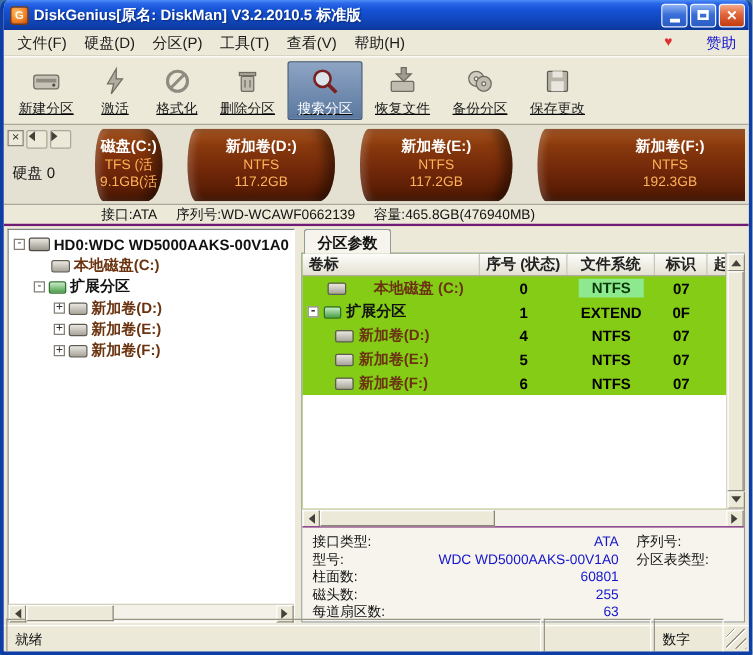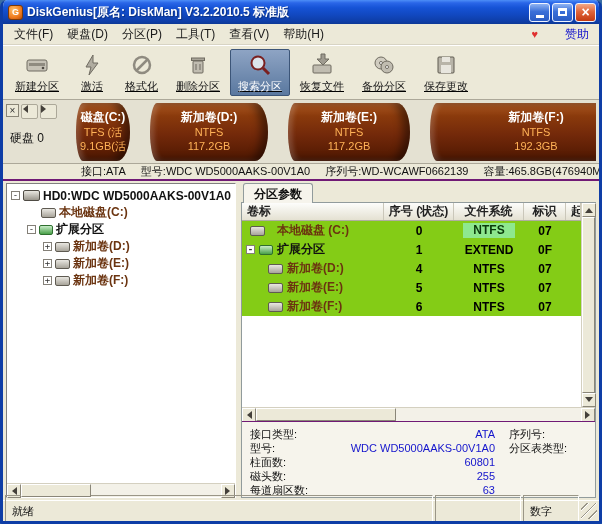--- a/index.html
+++ b/index.html
@@ -269,21 +269,20 @@
       <div class="part" style="width:212px">
         <div class="pname">新加卷(F:)</div>
         <div class="pfs">NTFS</div>
         <div class="psize">192.3GB</div>
       </div>
     </div>
   </div>
 
   <div class="infoline">
     <span>接口:ATA</span>
-    <span>型号:WDC WD5000AAKS-00V1A0</span>
     <span>序列号:WD-WCAWF0662139</span>
     <span>容量:465.8GB(476940MB)</span>
 
   </div>
 
   <div class="main">
 
     <div class="treepanel">
       <div class="treeview">
         <div class="trow" style="padding-left:2px">
@@ -339,21 +338,21 @@
         <div class="tablewrap">
           <div class="tablearea">
             <div class="thead">
               <span class="th col-label">卷标</span>
               <span class="th col-idx">序号 (状态)</span>
               <span class="th col-fs">文件系统</span>
               <span class="th col-flag">标识</span>
               <span class="th col-rest">起始柱</span>
             </div>
             <div class="trowt">
-              <span class="td col-label" style="gap:12px;padding-left:8px">
+              <span class="td col-label" style="gap:22px;padding-left:20px">
                 <span class="ico ico-drive"></span>
                 <span class="c-maroon">本地磁盘 (C:)</span>
               </span>
               <span class="td col-idx center">0</span>
               <span class="td col-fs center">
                   <span class="fs-chip">NTFS</span>
                 </span>
               <span class="td col-flag center">07</span>
               <span class="td col-rest"></span>
             </div>

